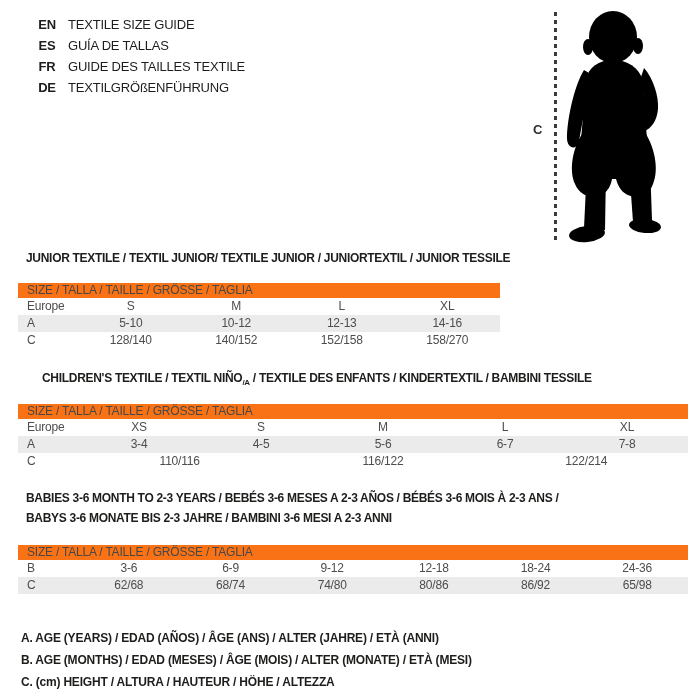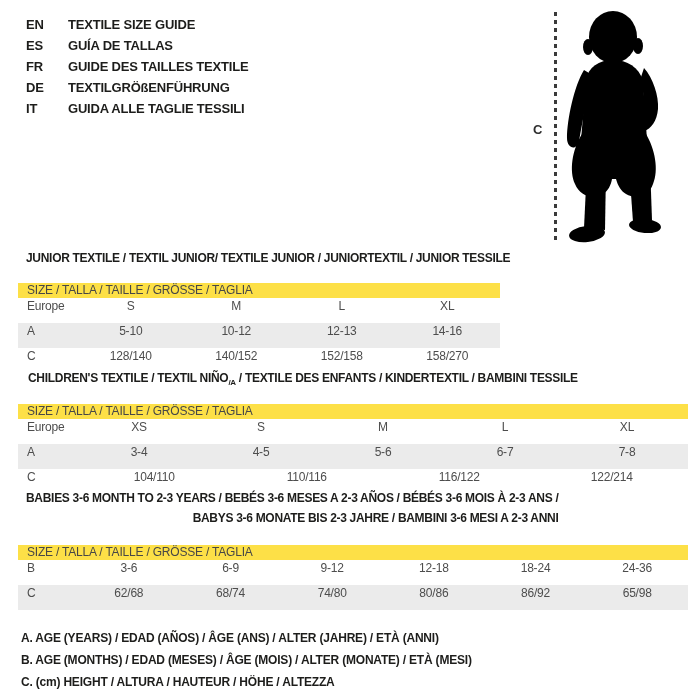--- a/index.html
+++ b/index.html
@@ -2,39 +2,39 @@
 <html><head>
 <meta charset="utf-8">
 <style>
   html,body{margin:0;padding:0;background:#fff;}
   .page{
     position:relative;width:700px;height:700px;background:#ffffff;overflow:hidden;
     font-family:"Liberation Sans",sans-serif;color:#1d1d1b;
   }
   
   .lang-block{position:absolute;left:26px;top:14px;}
-  .lang-row{display:flex;line-height:21px;}
+  .lang-row{display:flex;line-height:21px;text-align:center;}
   .lang-code{width:42px;font-weight:bold;font-size:13px;letter-spacing:-0.2px;}
-  .lang-label{font-weight:bold;font-size:13px;letter-spacing:-0.2px;}
+  .lang-label{font-weight:normal;font-size:13px;letter-spacing:-0.2px;}
   
   .figure-block{position:absolute;left:0;top:0;width:700px;height:250px;}
   .measure-label{position:absolute;left:533px;top:122px;font-weight:bold;font-size:13px;color:#2e2e2e;}
   .measure-line{position:absolute;left:554px;top:12px;width:3px;height:230px;
     background:repeating-linear-gradient(to bottom,#3a3a3a 0 4px,transparent 4px 8px);}
   .silhouette{position:absolute;left:560px;top:8px;}
   
-  .sec-title{position:absolute;font-weight:bold;font-size:12px;letter-spacing:-0.3px;color:#1d1d1b;white-space:nowrap;text-align:right;}
+  .sec-title{position:absolute;font-weight:bold;font-size:12px;letter-spacing:-0.3px;color:#1d1d1b;white-space:nowrap;}
   .title-sub{font-size:8px;vertical-align:-3px;}
   .title-2line{line-height:20px;}
   
   .size-table{position:absolute;left:18px;font-size:12px;color:#4d4d4d;letter-spacing:-0.2px;}
   .t-junior{width:482px;}
   .t-wide{width:670px;}
-  .thead{background:#fde047;height:15px;line-height:15px;padding-left:9px;color:#474747;}
-  .trow{display:flex;height:25px;line-height:17px;}
+  .thead{background:#f97316;height:15px;line-height:15px;padding-left:9px;color:#474747;}
+  .trow{display:flex;height:17px;line-height:17px;}
   .trow.alt{background:#ebebeb;}
   .tlabel{width:60px;padding-left:9px;box-sizing:border-box;text-align:left;}
   .tcell{flex:1;text-align:center;}
   
   .footnotes{position:absolute;left:21px;top:627px;}
   .footnote{font-weight:bold;font-size:12px;letter-spacing:-0.2px;line-height:22px;white-space:nowrap;}
 </style>
 </head>
 <body>
 
@@ -49,24 +49,20 @@
       <span class="lang-code">ES</span>
       <span class="lang-label">GUÍA DE TALLAS</span>
     </div>
     <div class="lang-row">
       <span class="lang-code">FR</span>
       <span class="lang-label">GUIDE DES TAILLES TEXTILE</span>
     </div>
     <div class="lang-row">
       <span class="lang-code">DE</span>
       <span class="lang-label">TEXTILGRÖßENFÜHRUNG</span>
-    </div>
-    <div class="lang-row">
-      <span class="lang-code">IT</span>
-      <span class="lang-label">GUIDA ALLE TAGLIE TESSILI</span>
     </div>
   </div>
 
   <div class="figure-block">
     <span class="measure-label">C</span>
     <div class="measure-line"></div>
     <svg class="silhouette" width="105" height="235" viewBox="0 0 105 235" xmlns="http://www.w3.org/2000/svg">
       <g fill="#000000">
         <path d="M24 62 C14 78 7 112 7 130 C7 141 17 143 19 133 C23 110 28 84 34 68 Z"></path>
         <path d="M84 60 C93 70 99 88 98 101 C97 113 91 121 84 123 C77 124 76 114 81 108 C85 100 85 86 80 72 Z"></path>
@@ -102,42 +98,41 @@
     </div>
     <div class="trow">
       <span class="tlabel">C</span>
       <span class="tcell">128/140</span>
       <span class="tcell">140/152</span>
       <span class="tcell">152/158</span>
       <span class="tcell">158/270</span>
     </div>
   </div>
 
-  <div class="sec-title" style="left:28px;top:371px;"><span>CHILDREN'S TEXTILE / TEXTIL NIÑO</span><span class="title-sub">/A</span><span> / TEXTILE DES ENFANTS / KINDERTEXTIL / BAMBINI TESSILE</span></div>
+  <div class="sec-title" style="left:42px;top:371px;"><span>CHILDREN'S TEXTILE / TEXTIL NIÑO</span><span class="title-sub">/A</span><span> / TEXTILE DES ENFANTS / KINDERTEXTIL / BAMBINI TESSILE</span></div>
   <div class="size-table t-wide" style="top:404px;">
     <div class="thead">SIZE / TALLA / TAILLE / GRÖSSE / TAGLIA</div>
     <div class="trow">
       <span class="tlabel">Europe</span>
       <span class="tcell">XS</span>
       <span class="tcell">S</span>
       <span class="tcell">M</span>
       <span class="tcell">L</span>
       <span class="tcell">XL</span>
     </div>
     <div class="trow alt">
       <span class="tlabel">A</span>
       <span class="tcell">3-4</span>
       <span class="tcell">4-5</span>
       <span class="tcell">5-6</span>
       <span class="tcell">6-7</span>
       <span class="tcell">7-8</span>
     </div>
     <div class="trow">
       <span class="tlabel">C</span>
-      <span class="tcell">104/110</span>
       <span class="tcell">110/116</span>
       <span class="tcell">116/122</span>
       <span class="tcell">122/214</span>
     </div>
   </div>
 
   <div class="sec-title title-2line" style="left:26px;top:488px;">
     <div>BABIES 3-6 MONTH TO 2-3 YEARS / BEBÉS 3-6 MESES A 2-3 AÑOS / BÉBÉS 3-6 MOIS À 2-3 ANS /</div>
     <div>BABYS 3-6 MONATE BIS 2-3 JAHRE / BAMBINI 3-6 MESI A 2-3 ANNI</div>
   </div>

